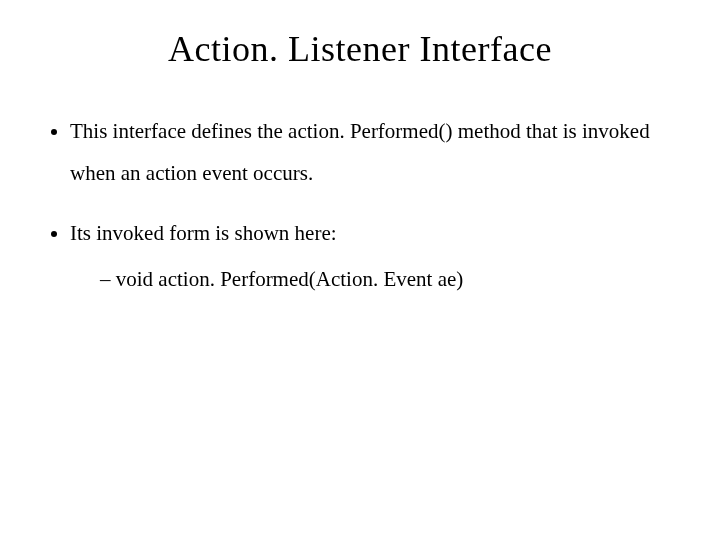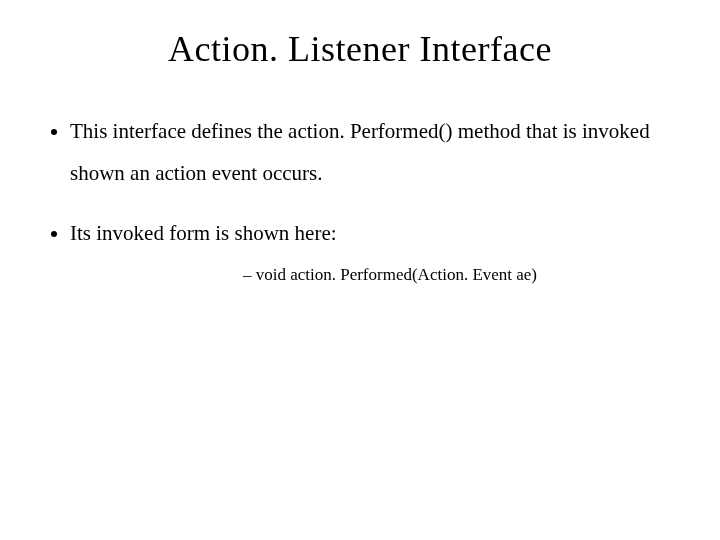--- a/index.html
+++ b/index.html
@@ -31,35 +31,34 @@
     font-size: 21px;
     line-height: 2.0;
   }
   ul.level1 > li {
     margin-bottom: 18px;
   }
   ul.level2 {
     list-style: none;
     margin: 4px 0 0 0;
     padding-left: 30px;
-    font-size: 17px;
+    font-size: 21px;
     line-height: 2.0;
-    text-align: center;
   }
   ul.level2 > li::before {
     content: "–  ";
   }
 </style>
 </head>
 <body>
 
 <div class="slide">
   <h1 class="title">Action. Listener Interface</h1>
   <ul class="level1">
-    <li>This interface defines the action. Performed() method that is invoked shown an action event occurs.</li>
+    <li>This interface defines the action. Performed() method that is invoked when an action event occurs.</li>
     <li>
       <span>Its invoked form is shown here:</span>
       <ul class="level2">
         <li>void action. Performed(Action. Event ae)</li>
       </ul>
     </li>
   </ul>
 </div>
 
 </body></html>

